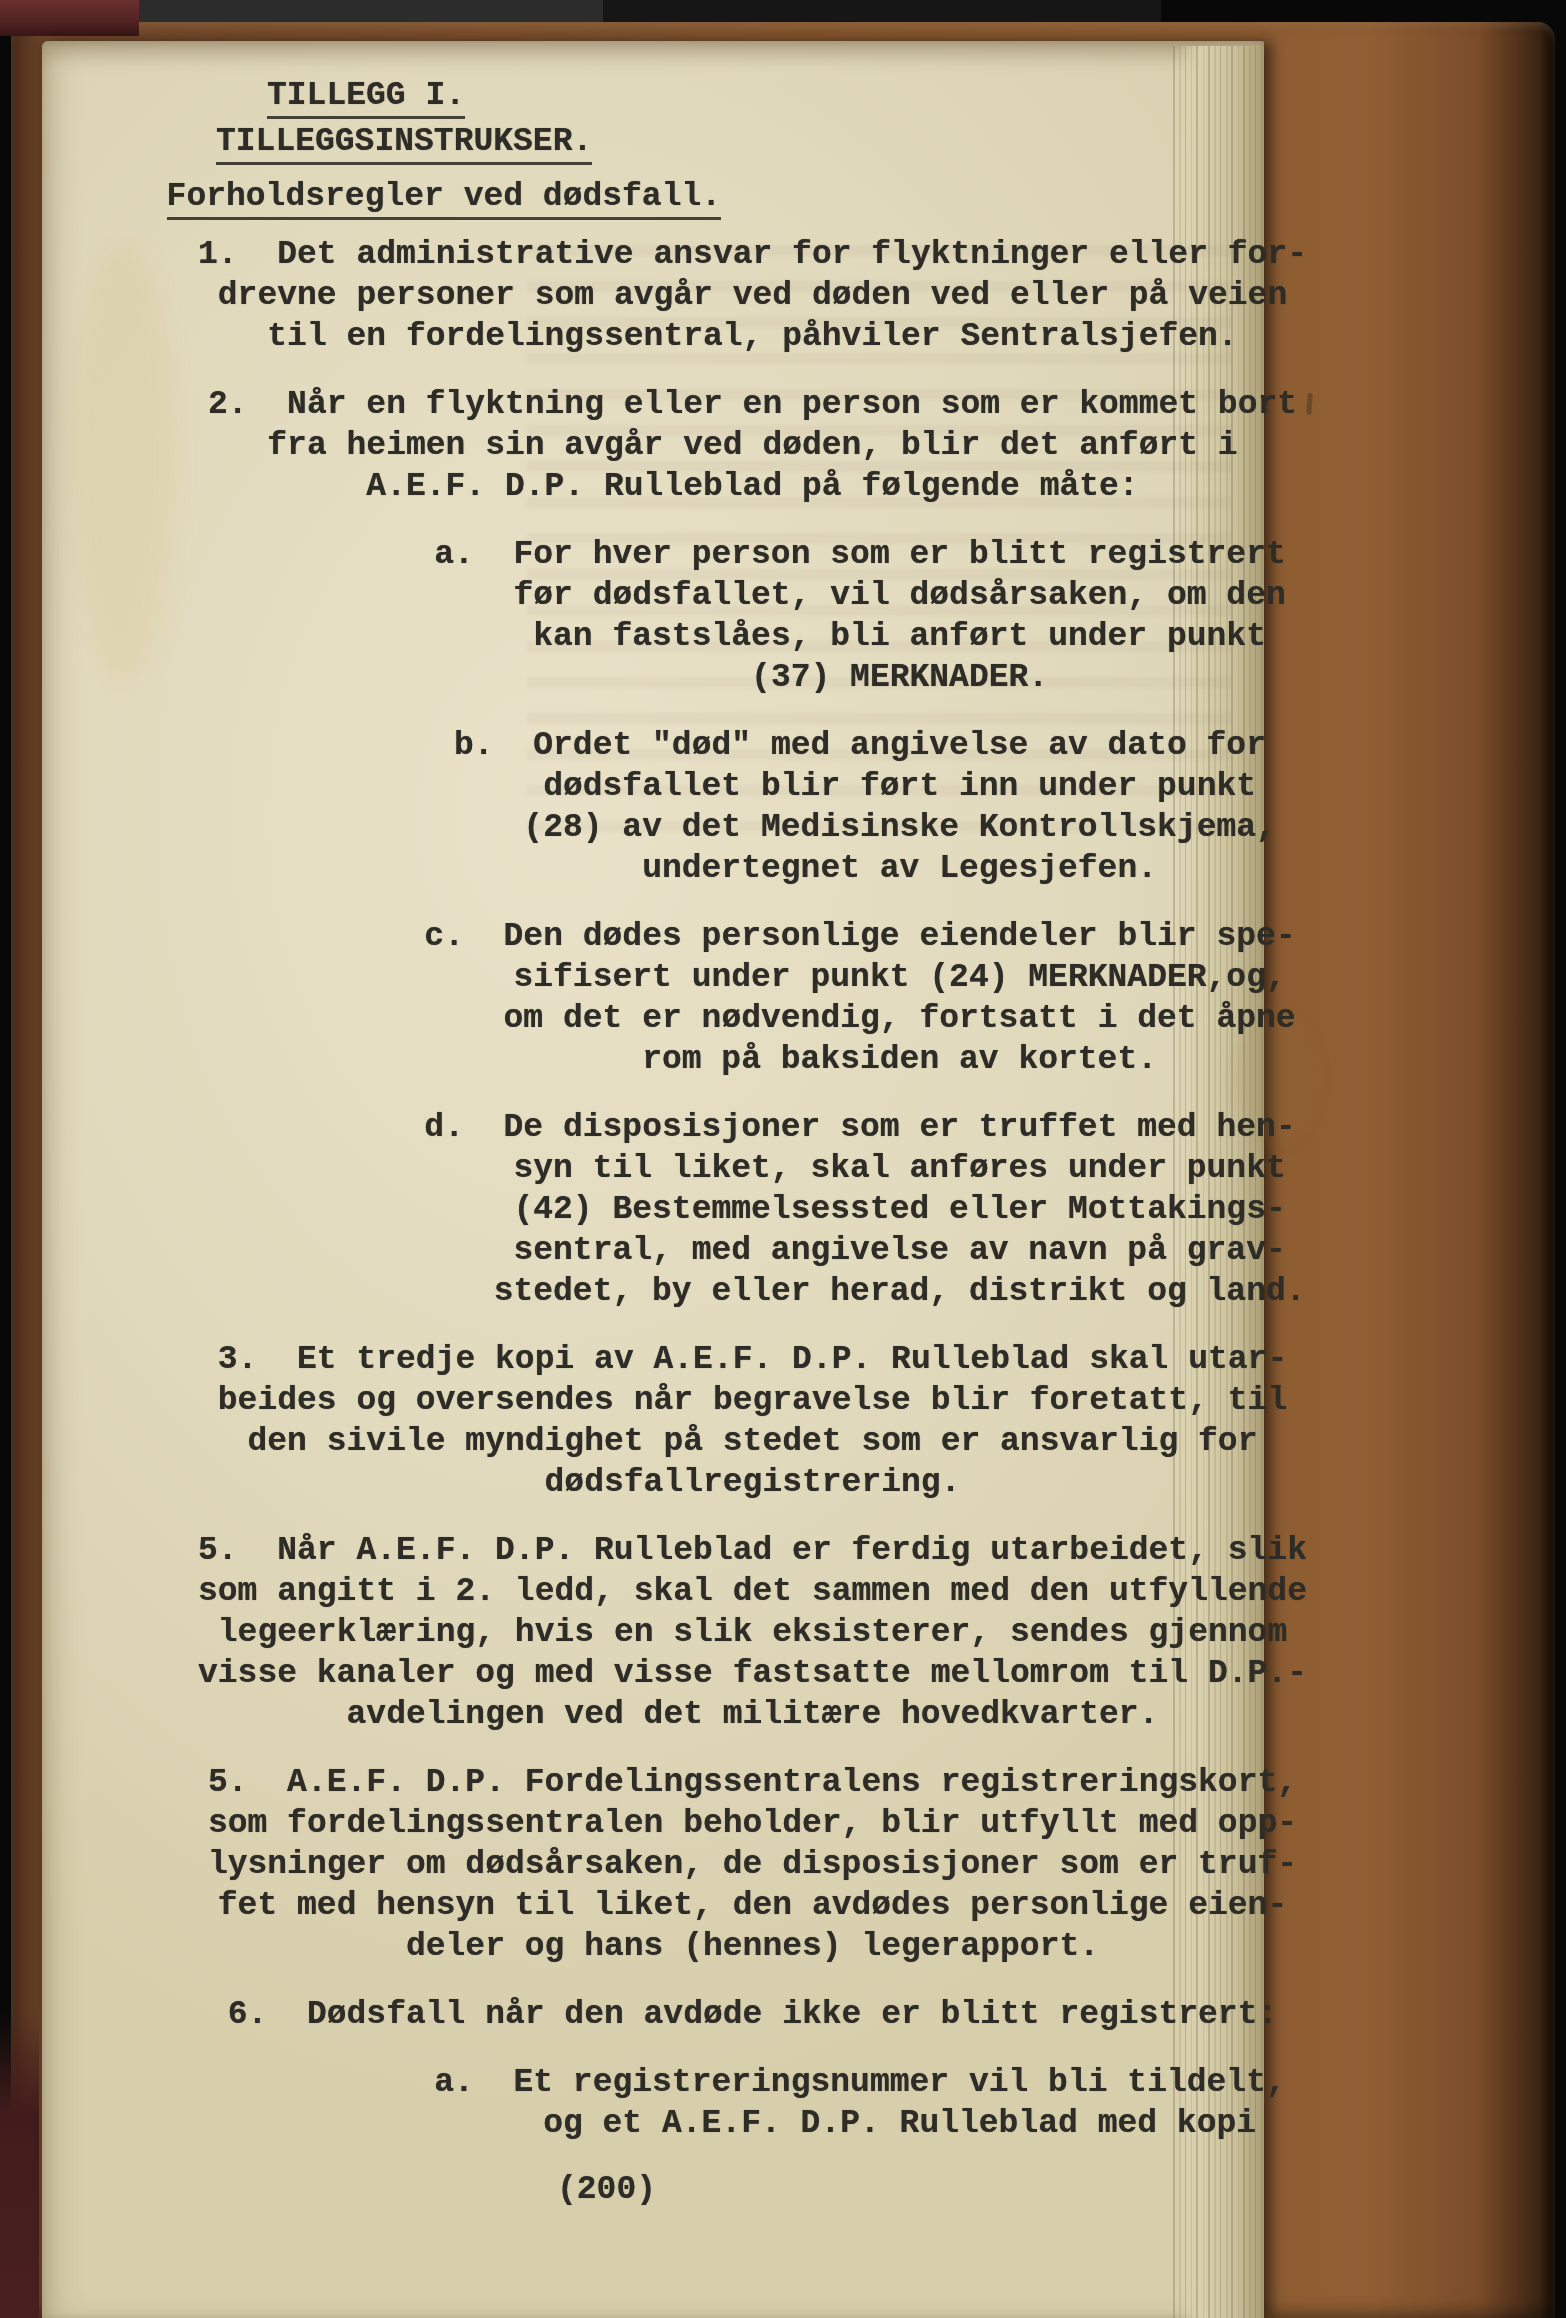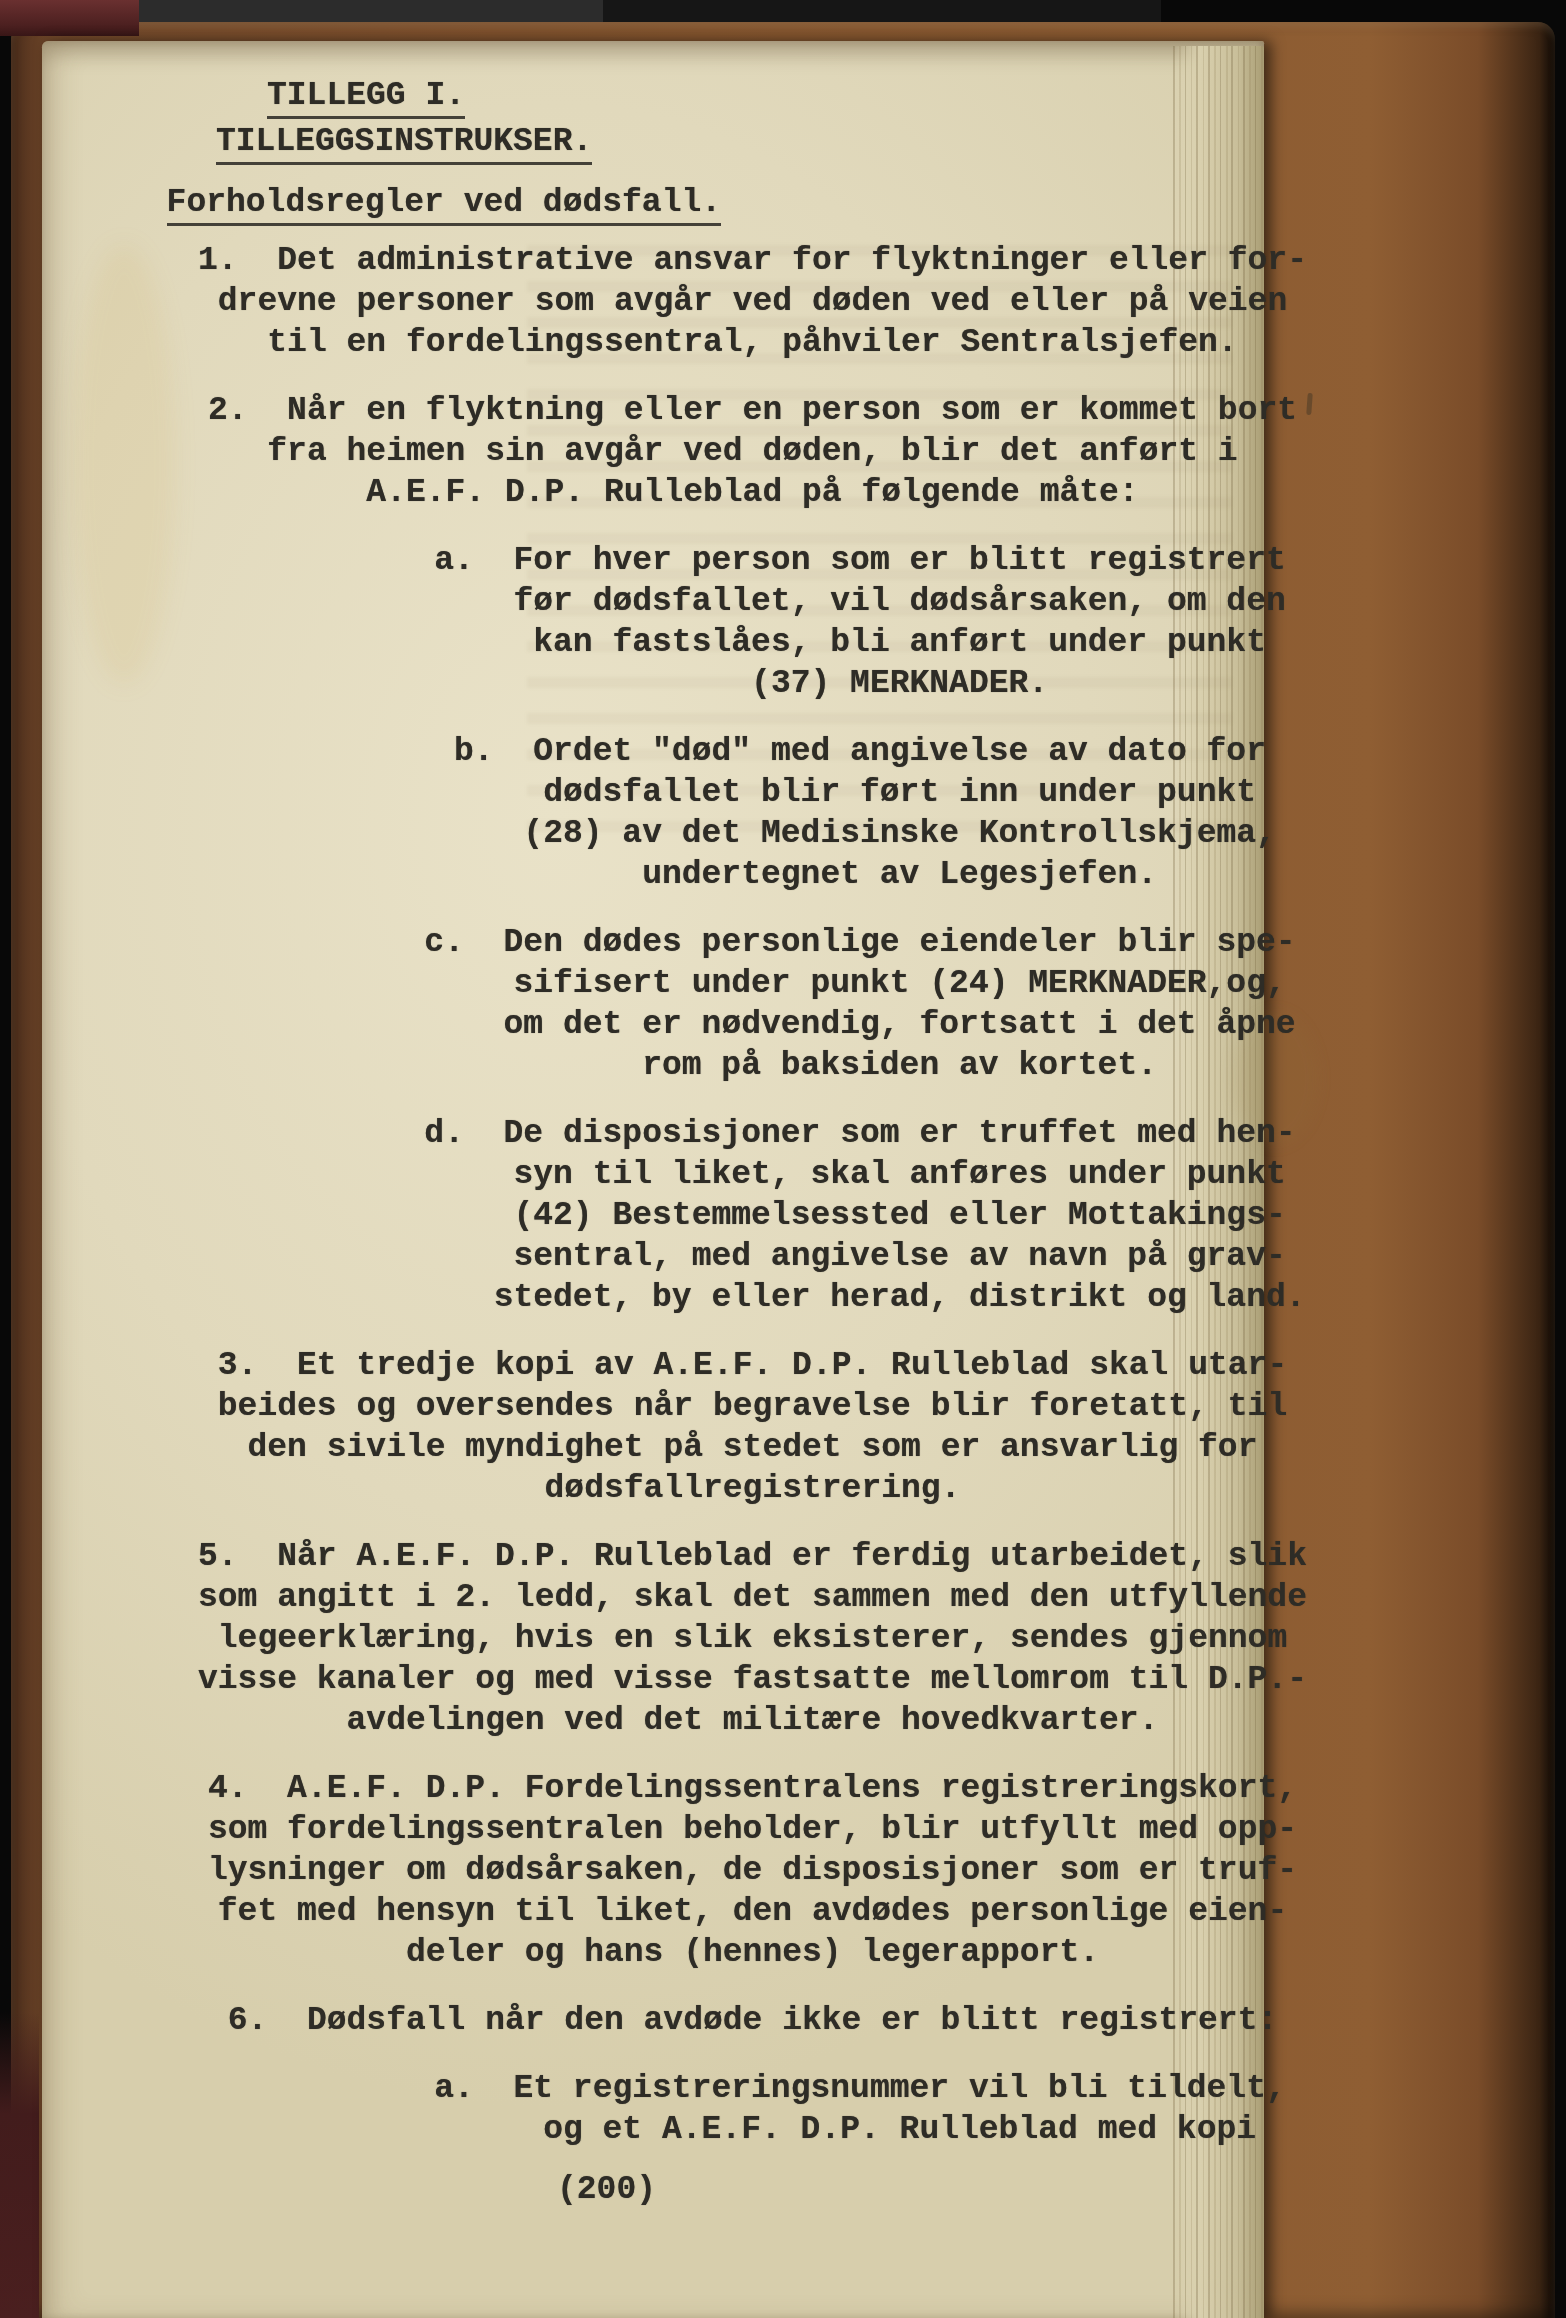--- a/index.html
+++ b/index.html
@@ -61,21 +61,21 @@
     position:absolute; left:123px; top:34px; width:1175px;
     color:#2e2c26;
     font-size:33px;
     line-height:41px;
     font-weight:700;
     text-shadow:0 0 0.9px rgba(46,44,38,0.65);
   }
   .heading { white-space:pre; }
   .heading span { display:inline-block; border-bottom:3.1px solid rgba(45,43,37,0.88); padding-bottom:0.8px; line-height:38px; }
   .h1 { margin-left:102px; margin-bottom:2.3px; }
-  .h2 { margin-left:51px;  margin-bottom:17px; }
+  .h2 { margin-left:51px;  margin-bottom:11px; }
   .h3 { margin-left:1.6px;   margin-bottom:14px; }
   .para { white-space:pre; margin-bottom:27px;text-align:center; }
   .sub  { margin-left:215px; }
   .page-number { position:absolute; left:392px; top:2094px; white-space:pre; }
 </style>
 </head>
 <body>
 
 <div class="scene">
 
@@ -126,21 +126,21 @@
 
       <div class="para">3.  Et tredje kopi av A.E.F. D.P. Rulleblad skal utar-
 beides og oversendes når begravelse blir foretatt, til
 den sivile myndighet på stedet som er ansvarlig for
 dødsfallregistrering.</div>
       <div class="para">5.  Når A.E.F. D.P. Rulleblad er ferdig utarbeidet, slik
 som angitt i 2. ledd, skal det sammen med den utfyllende
 legeerklæring, hvis en slik eksisterer, sendes gjennom
 visse kanaler og med visse fastsatte mellomrom til D.P.-
 avdelingen ved det militære hovedkvarter.</div>
-      <div class="para">4.  A.E.F. D.P. Fordelingssentralens registreringskort,
+      <div class="para">5.  A.E.F. D.P. Fordelingssentralens registreringskort,
 som fordelingssentralen beholder, blir utfyllt med opp-
 lysninger om dødsårsaken, de disposisjoner som er truf-
 fet med hensyn til liket, den avdødes personlige eien-
 deler og hans (hennes) legerapport.</div>
       <div class="para">6.  Dødsfall når den avdøde ikke er blitt registrert:</div>
 
       <div class="para sub">a.  Et registreringsnummer vil bli tildelt,
     og et A.E.F. D.P. Rulleblad med kopi</div>
 
       <div class="page-number">(200)</div>

